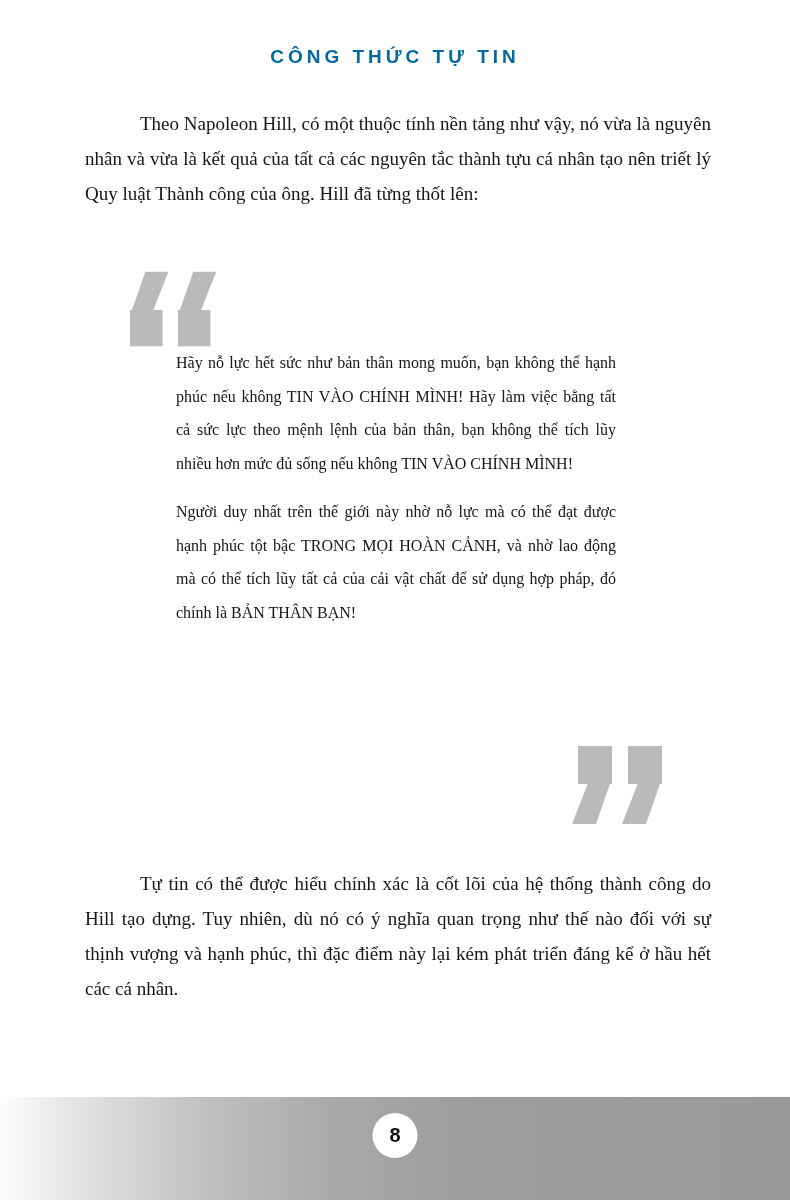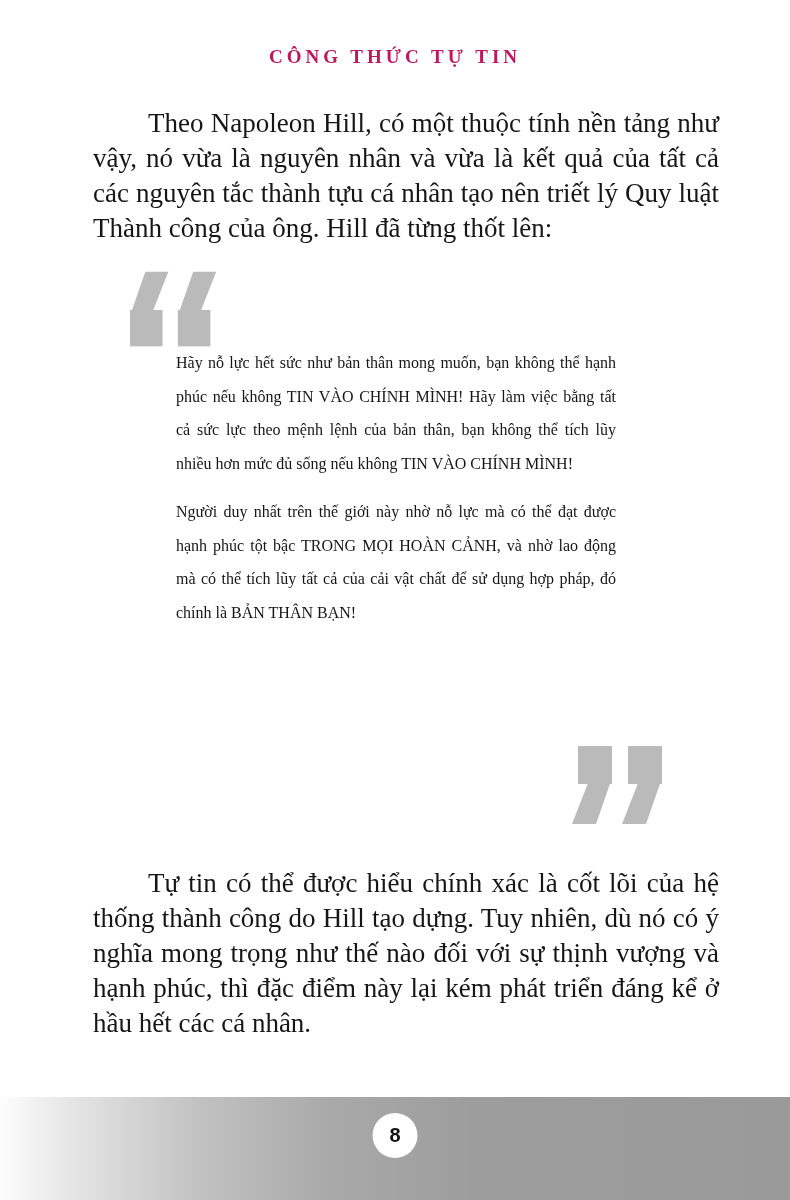--- a/index.html
+++ b/index.html
@@ -15,31 +15,31 @@
     overflow: hidden;
     font-family: "Liberation Serif", serif;
     color: #161616;
   }
   .chapter-header {
     position: absolute;
     top: 46px;
     left: 0;
     width: 100%;
     text-align: center;
-    font-family: Liberation Serif, serif;
+    font-family: Liberation Sans, sans-serif;
     font-weight: 700;
     font-size: 19px;
     letter-spacing: 4px;
-    color: #be185d;
+    color: #0369a1;
   }
   .body-para {
     position: absolute;
-    left: 93px;
+    left: 85px;
     width: 626px;
-    font-size: 27px;
+    font-size: 19px;
     line-height: 35px;
     text-align: justify;
     text-indent: 55px;
     color: #161616;
   }
   .para-1 { top: 106px; }
   .para-2 { top: 866px; }
   .quote-open {
     position: absolute;
     left: 130px;
@@ -126,21 +126,21 @@
 
   <svg class="quote-close" viewBox="0 0 94 78" aria-hidden="true">
     <g fill="#bababa">
       <polygon points="16,0 40,0 22,46 0,46"></polygon>
       <rect x="0" y="40" width="34" height="38"></rect>
       <polygon points="66,0 90,0 72,46 50,46"></polygon>
       <rect x="50" y="40" width="34" height="38"></rect>
     </g>
   </svg>
 
-  <div class="body-para para-2">Tự tin có thể được hiểu chính xác là cốt lõi của hệ thống thành công do Hill tạo dựng. Tuy nhiên, dù nó có ý nghĩa mong trọng như thế nào đối với sự thịnh vượng và hạnh phúc, thì đặc điểm này lại kém phát triển đáng kể ở hầu hết các cá nhân.</div>
+  <div class="body-para para-2">Tự tin có thể được hiểu chính xác là cốt lõi của hệ thống thành công do Hill tạo dựng. Tuy nhiên, dù nó có ý nghĩa quan trọng như thế nào đối với sự thịnh vượng và hạnh phúc, thì đặc điểm này lại kém phát triển đáng kể ở hầu hết các cá nhân.</div>
 
   <div class="footer-band"></div>
 
   <div class="page-number-badge">
     <span>8</span>
   </div>
 
 </div>
 
 </body></html>

